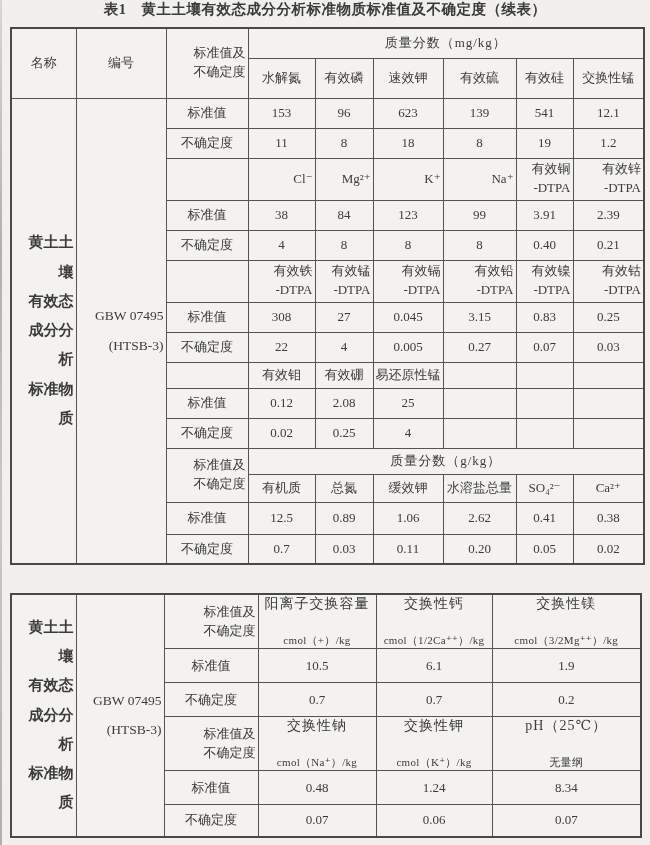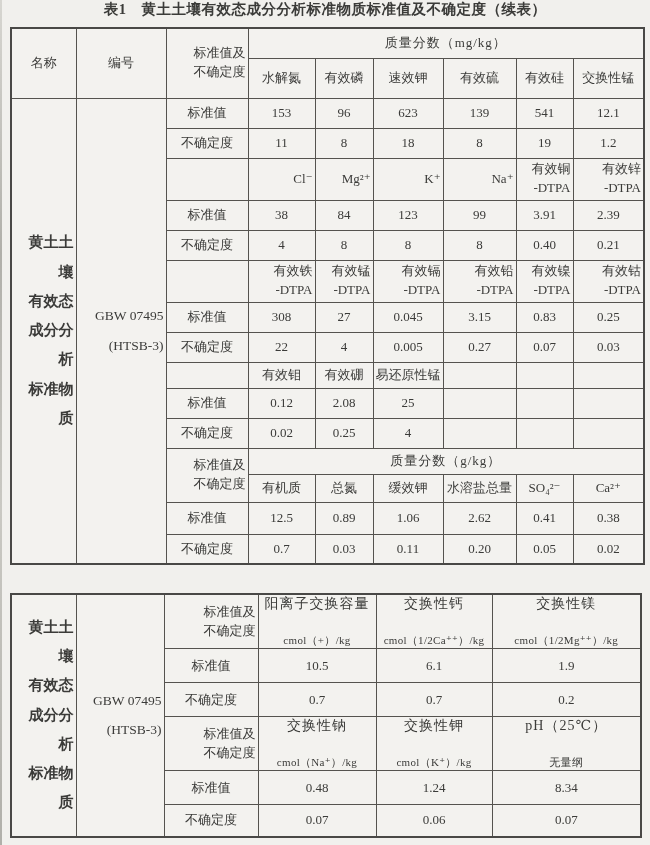--- a/index.html
+++ b/index.html
@@ -254,21 +254,21 @@
       <td>
         <span class="h-title">阳离子交换容量</span>
         <span class="h-unit">cmol（+）/kg</span>
       </td>
       <td>
         <span class="h-title">交换性钙</span>
         <span class="h-unit">cmol（1/2Ca⁺⁺）/kg</span>
       </td>
       <td>
         <span class="h-title">交换性镁</span>
-        <span class="h-unit">cmol（1/2Mg⁺⁺）/kg</span>
+        <span class="h-unit">cmol（3/2Mg⁺⁺）/kg</span>
       </td>
     </tr>
     <tr class="r34">
       <td>标准值</td>
       <td>10.5</td>
       <td>6.1</td>
       <td>1.9</td>
     </tr>
     <tr class="r34">
       <td>不确定度</td>

